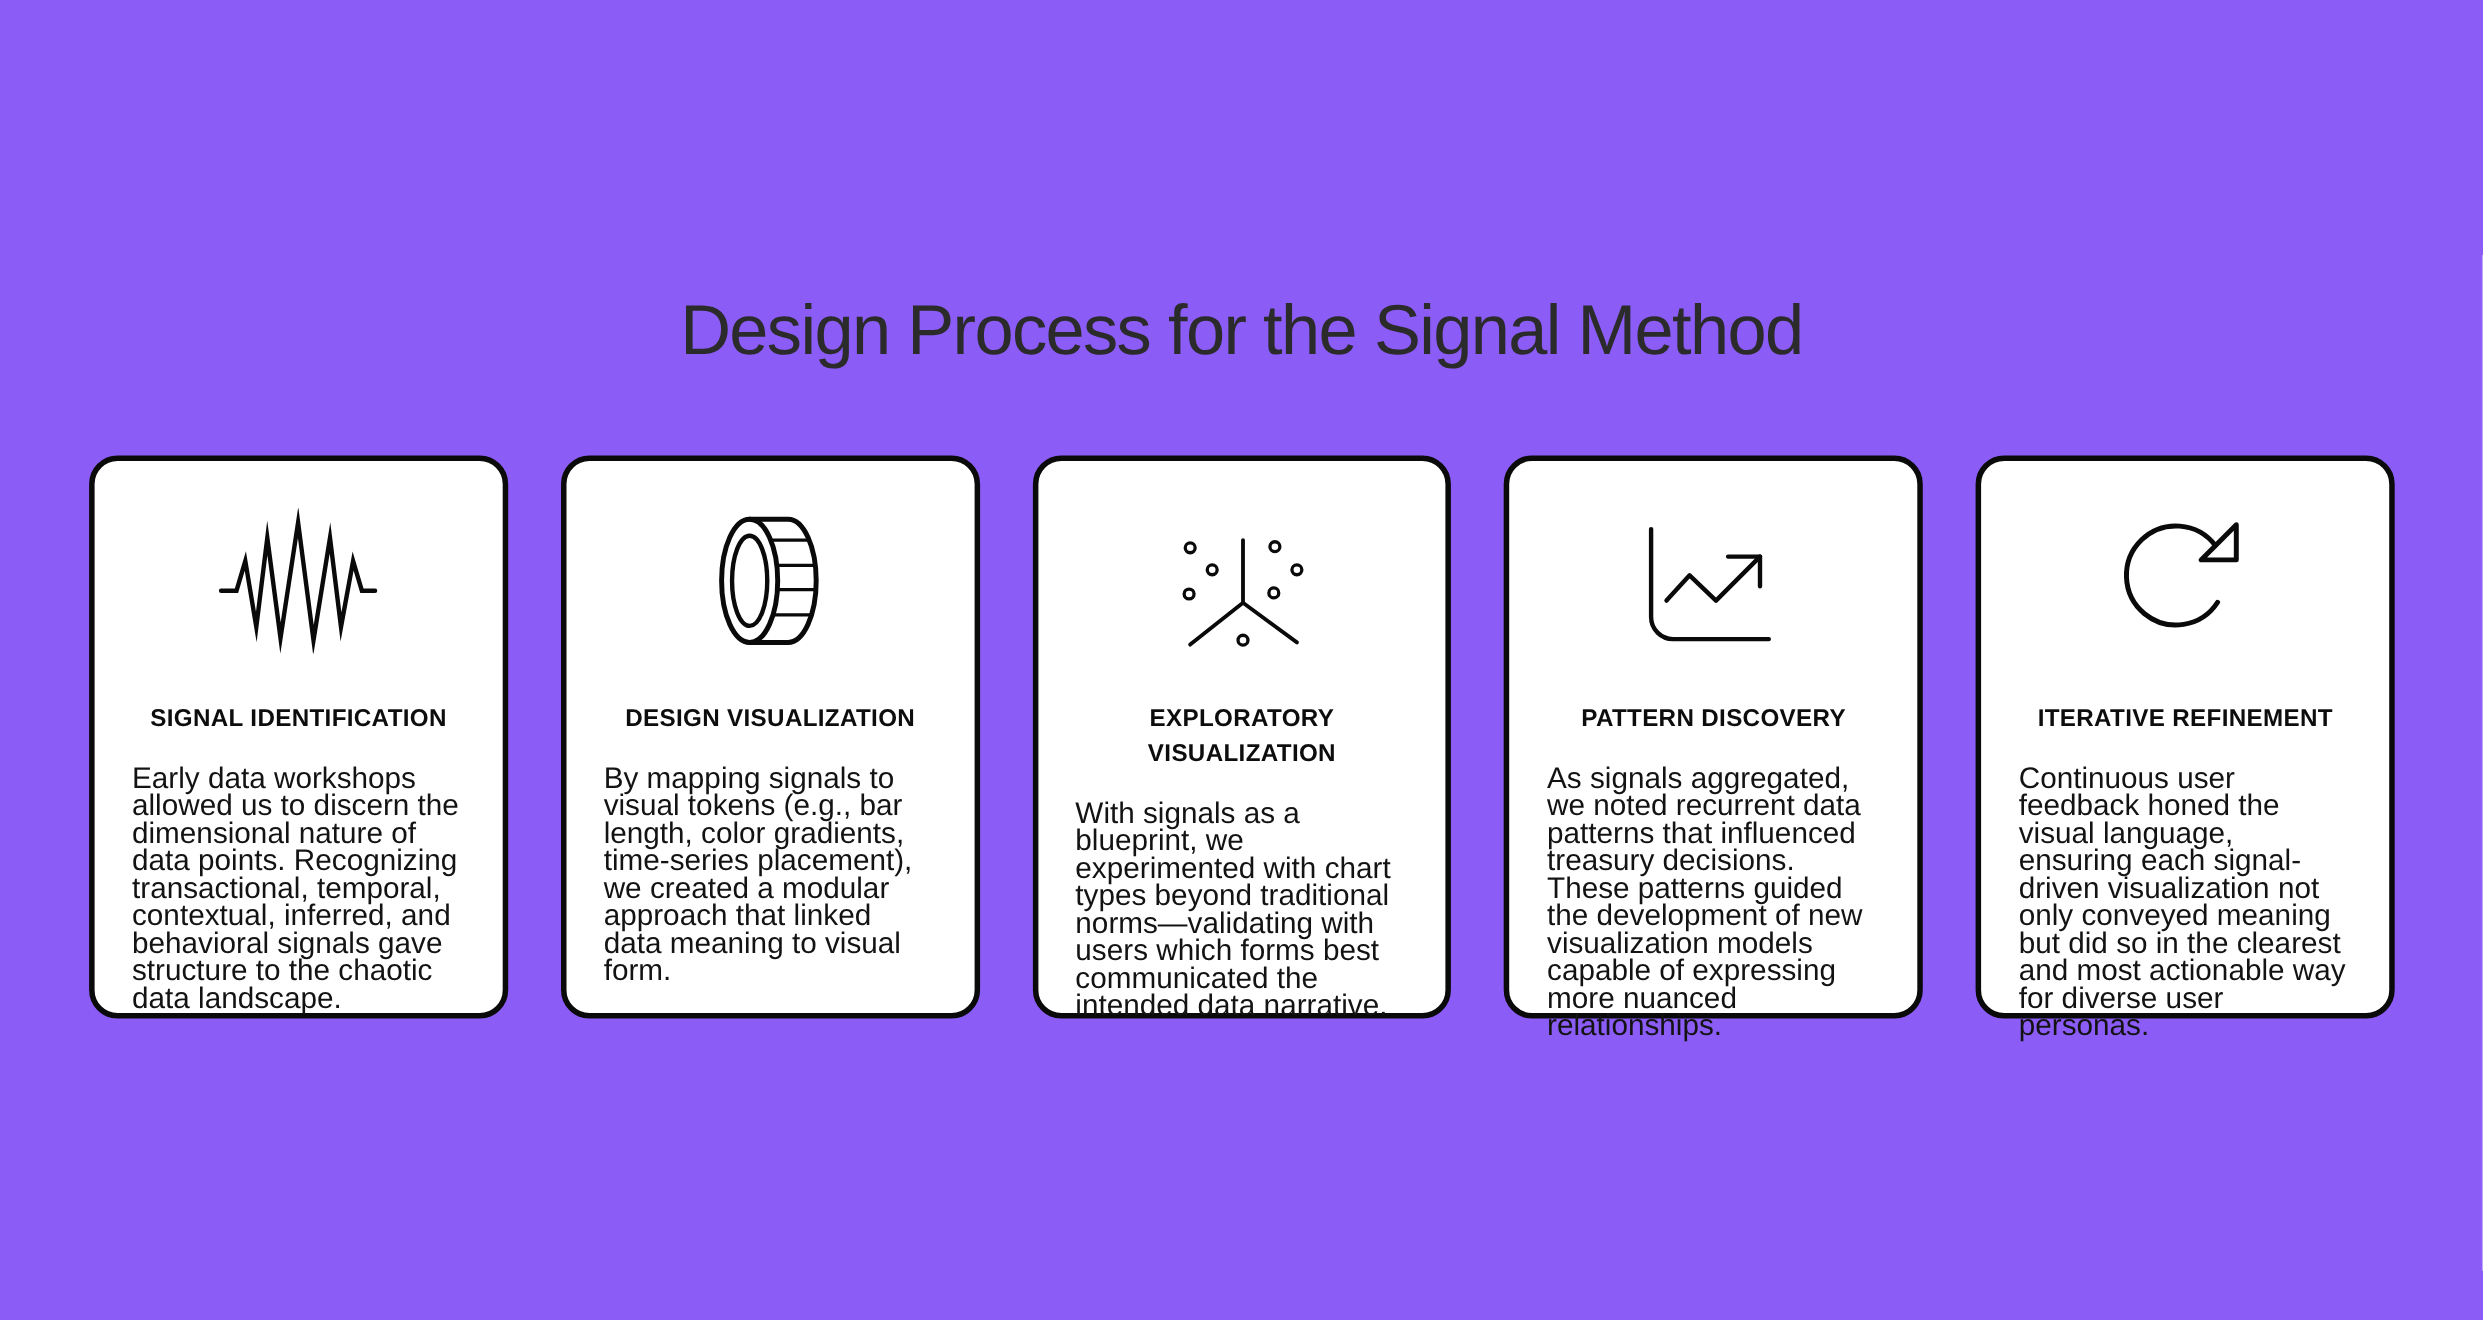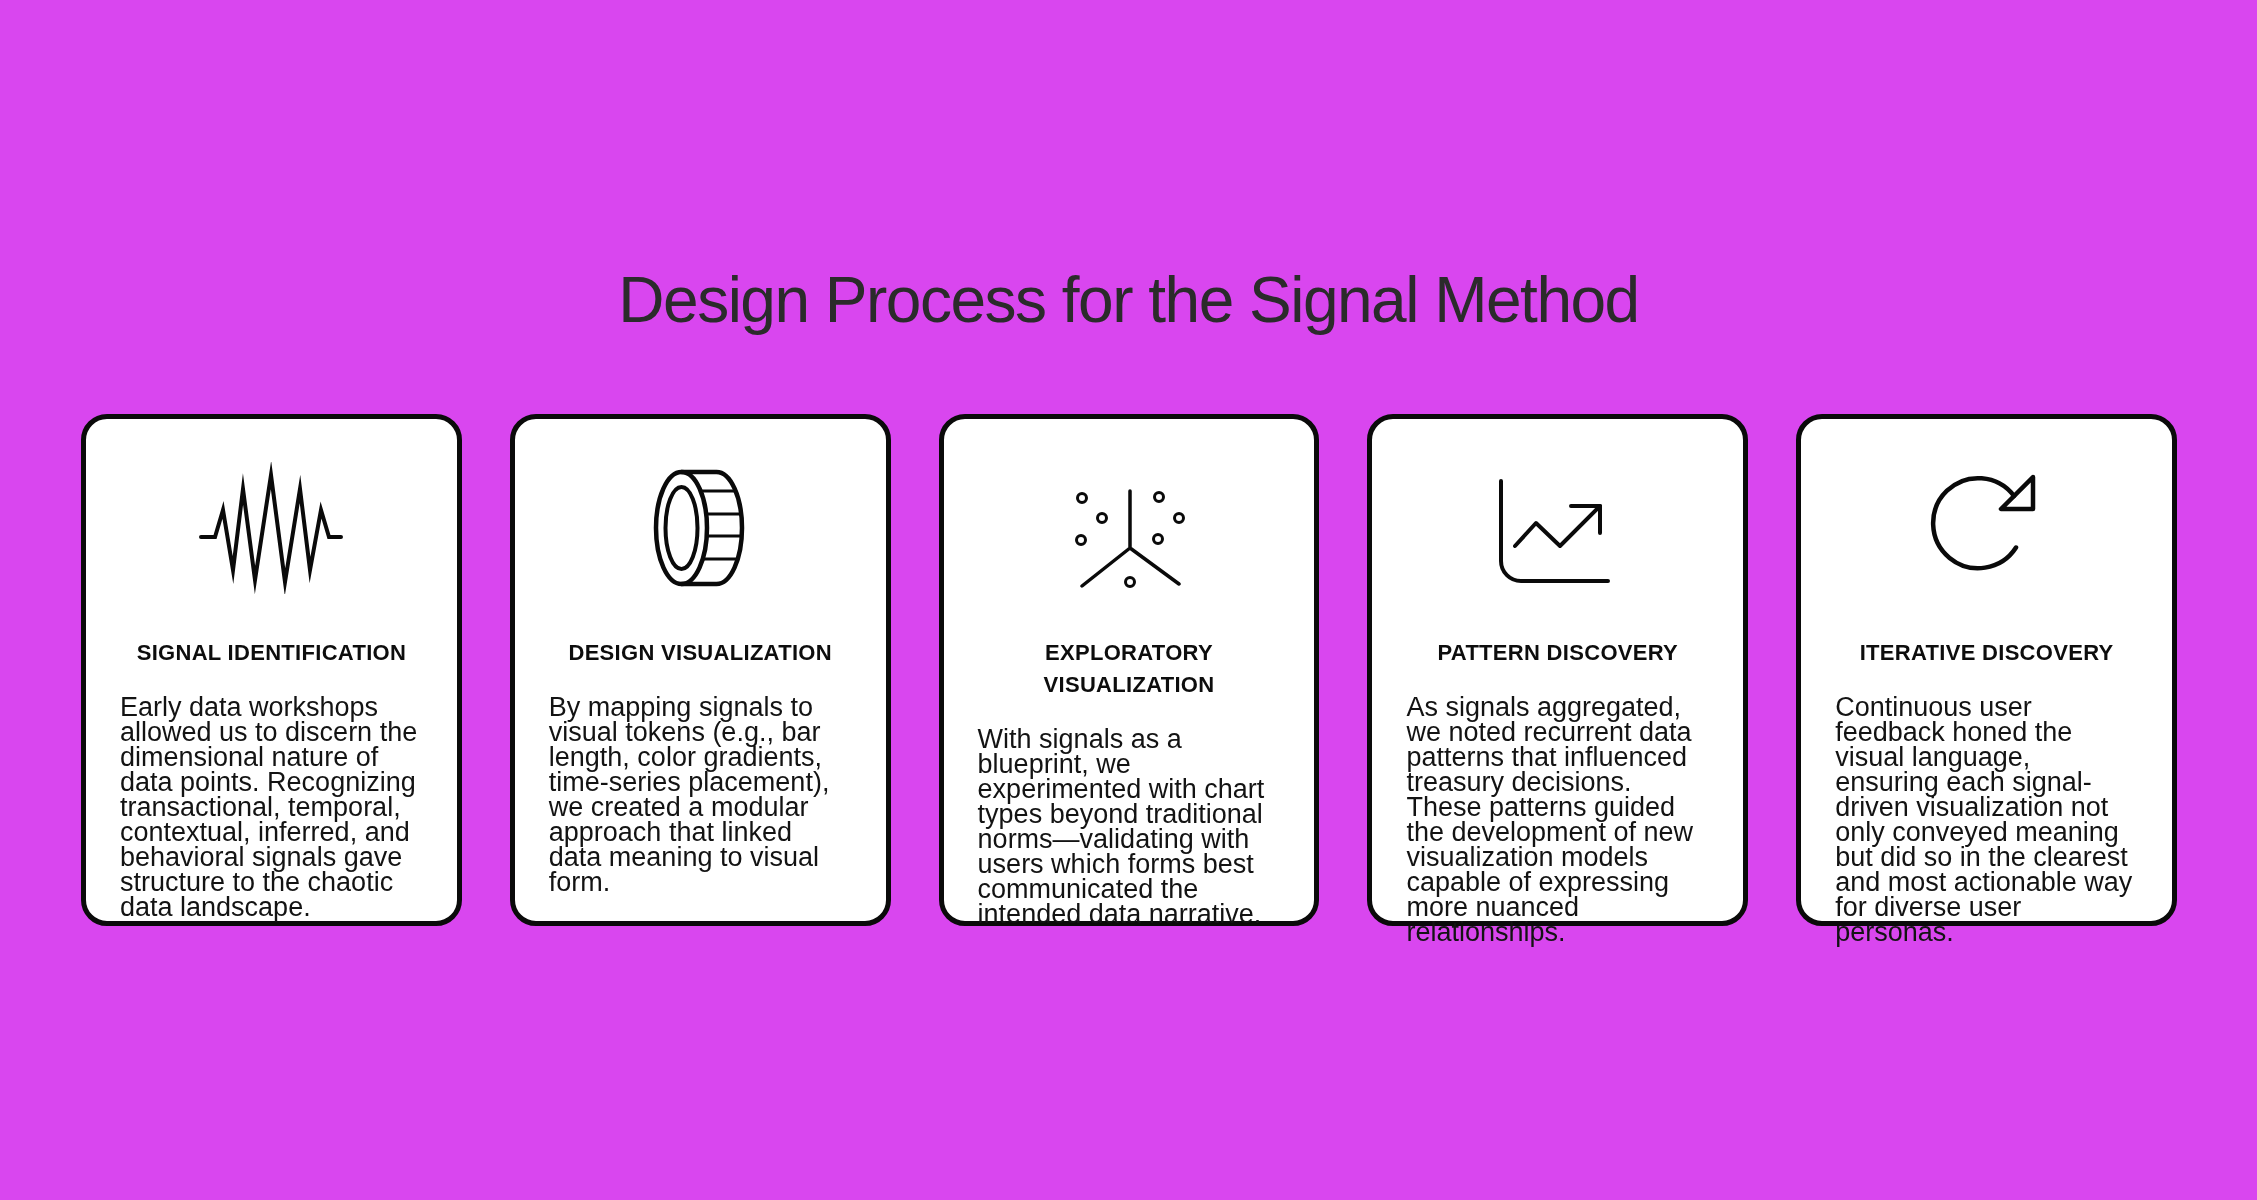--- a/index.html
+++ b/index.html
@@ -4,21 +4,21 @@
 <style>
   html, body {
     margin: 0;
     padding: 0;
     background: #ffffff;
   }
   .canvas {
     position: relative;
     width: 2257px;
     height: 1200px;
-    background: #d946ef;
+    background: #8b5cf6;
     font-family: "Liberation Sans", "DejaVu Sans", sans-serif;
     color: #111111;
     overflow: hidden;
   }
   .page-title {
     position: absolute;
     top: 262px;
     left: 0;
     width: 100%;
     text-align: center;
@@ -137,18 +137,18 @@
       <div class="card-body">As signals aggregated, we noted recurrent data patterns that influenced treasury decisions. These patterns guided the development of new visualization models capable of expressing more nuanced relationships.</div>
     </div>
 
     <div class="card">
       <div class="icon-box">
         <svg width="120" height="120" viewBox="0 0 120 120" aria-hidden="true">
           <path class="stroke" stroke-width="4.5" stroke-linecap="round" d="M 87,28 A 45,45 0 1 0 89,79.5"></path>
           <path class="stroke" stroke-width="4.5" stroke-linejoin="round" d="M 74,41 L 106,41 L 106,9 Z"></path>
         </svg>
       </div>
-      <div class="card-title">ITERATIVE DISCOVERY</div>
+      <div class="card-title">ITERATIVE REFINEMENT</div>
       <div class="card-body">Continuous user feedback honed the visual language, ensuring each signal-driven visualization not only conveyed meaning but did so in the clearest and most actionable way for diverse user personas.</div>
     </div>
 
   </div>
 </div>
 
 </body></html>

